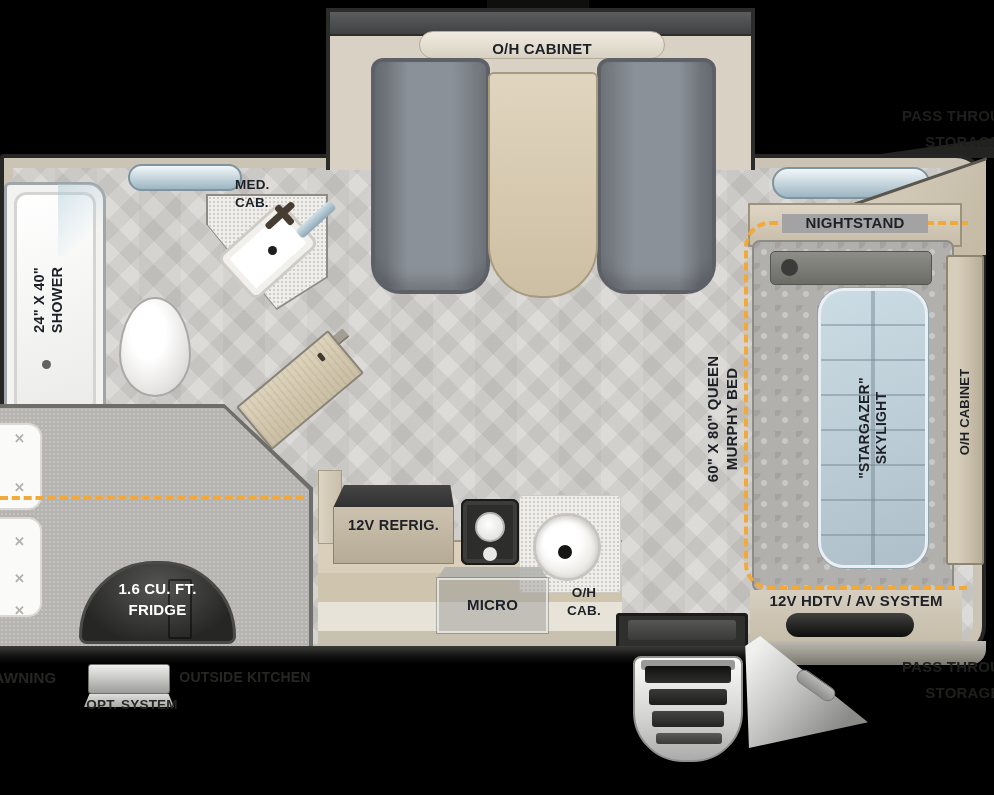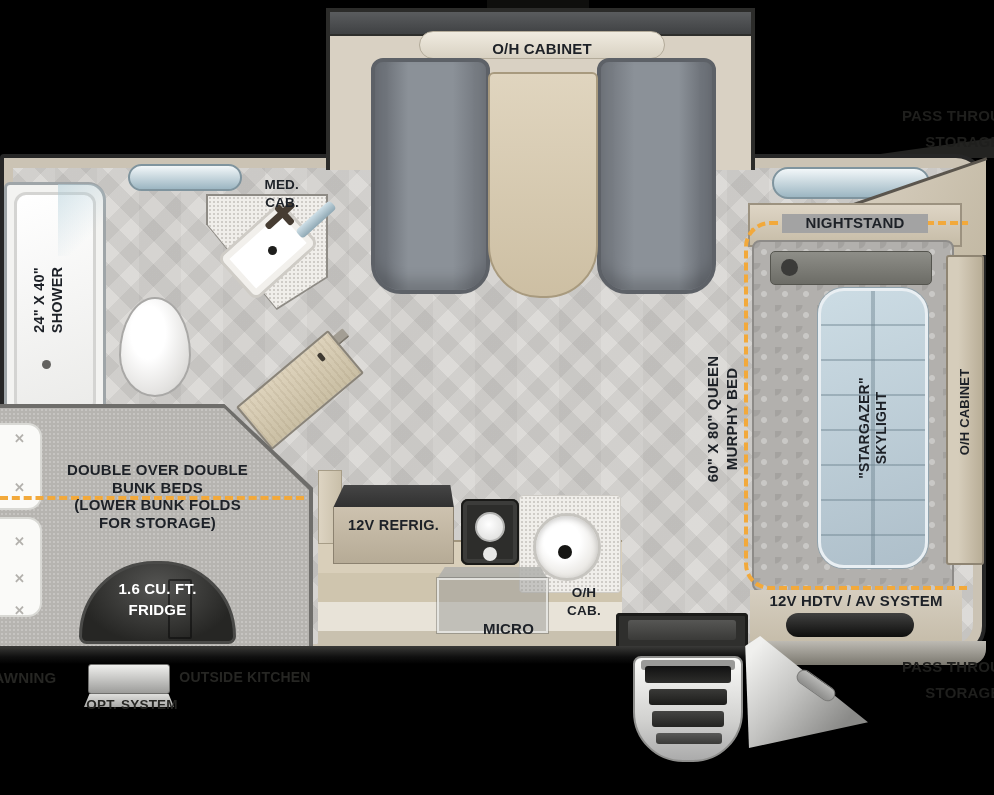--- a/index.html
+++ b/index.html
@@ -98,63 +98,59 @@
   <div class="abs" style="left:42px;top:360px;width:9px;height:9px;border-radius:50%;background:#63625f;"></div>
   <div class="abs" style="left:119px;top:297px;width:72px;height:100px;border-radius:50% 50% 50% 50%/58% 58% 42% 42%;background:radial-gradient(ellipse at 40% 35%,#ffffff 30%,#e3e2e0 70%,#c9c8c6);border:2px solid #a9a8a6;"></div>
 
   <div class="abs" style="left:206px;top:194px;width:122px;height:116px;clip-path:polygon(0 0,100% 0,100% 72%,58% 100%,0 26%);background:#8e8b85;"></div>
   <div class="abs speckle" style="left:208px;top:196px;width:118px;height:112px;clip-path:polygon(0 0,100% 0,100% 72%,58% 100%,0 26%);"></div>
   <div class="abs" style="left:225px;top:222px;width:86px;height:58px;transform:rotate(-42deg);background:#ffffff;border:3px solid #cfccc6;border-radius:8px;box-shadow:inset 0 0 0 6px #f2f0ec;"></div>
   <div class="abs" style="left:262px;top:212px;width:36px;height:7px;background:#463c32;transform:rotate(-42deg);border-radius:3px;"></div>
   <div class="abs" style="left:281px;top:203px;width:7px;height:24px;background:#463c32;transform:rotate(-42deg);border-radius:3px;"></div>
   <div class="abs" style="left:268px;top:246px;width:9px;height:9px;border-radius:50%;background:#1e1e1c;"></div>
   <div class="abs" style="left:293px;top:214px;width:46px;height:11px;transform:rotate(-42deg);background:linear-gradient(#cfe0e8,#8fa8b4);border-radius:4px;"></div>
-  <div class="lbl" style="left:235px;top:176px;width:64px;font-size:13.5px;line-height:1.3;text-align:right;">MED.
+  <div class="lbl" style="left:235px;top:176px;width:64px;font-size:13.5px;line-height:1.3;text-align:left;">MED.
 CAB.</div>
 
   <div class="abs" style="left:233px;top:368px;width:128px;height:11px;background:#a39e94;transform:rotate(-40deg);border-bottom:2px solid #7c776d;border-radius:2px;"></div>
   <div class="abs woodgrain" style="left:240px;top:362px;width:120px;height:56px;transform:rotate(-40deg);border:2px solid #8a8478;border-radius:2px;">
     <div class="abs" style="right:18px;top:10px;width:5px;height:9px;background:#3f3a32;border-radius:2px;"></div>
   </div>
 
   <div class="abs" style="left:-3px;top:404px;width:316px;height:246px;clip-path:polygon(0 0,72% 0,100% 34%,100% 100%,0 100%);background:#6e6d6a;"></div>
   <div class="abs fabric" style="left:0;top:408px;width:309px;height:238px;clip-path:polygon(0 0,72.5% 0,100% 34.5%,100% 100%,0 100%);"></div>
   <div class="abs" style="left:-16px;top:423px;width:58px;height:87px;background:#fafaf8;border:2px solid #d9d9d5;border-radius:14px;"></div>
   <div class="abs" style="left:-16px;top:517px;width:58px;height:100px;background:#fafaf8;border:2px solid #d9d9d5;border-radius:14px;"></div>
   <div class="abs" style="left:14px;top:431px;color:#b3b1ad;font-weight:bold;font-size:13px;">✕</div>
   <div class="abs" style="left:14px;top:480px;color:#b3b1ad;font-weight:bold;font-size:13px;">✕</div>
   <div class="abs" style="left:14px;top:534px;color:#b3b1ad;font-weight:bold;font-size:13px;">✕</div>
   <div class="abs" style="left:14px;top:571px;color:#b3b1ad;font-weight:bold;font-size:13px;">✕</div>
   <div class="abs" style="left:14px;top:603px;color:#b3b1ad;font-weight:bold;font-size:13px;">✕</div>
   <div class="abs" style="left:0;top:496px;width:304px;height:0;border-top:4px dashed #f2a93b;"></div>
-  <div class="lbl" style="left:30px;top:461px;width:255px;font-size:15px;line-height:1.18;">DOUBLE OVER DOUBLE
-BUNK BEDS
-(LOWER BUNK FOLDS
-FOR STORAGE)</div>
 
   <div class="abs" style="left:79px;top:561px;width:157px;height:83px;background:radial-gradient(ellipse at 50% 30%,#555553,#262624 75%);border-radius:80px 80px 8px 8px;border:3px solid #4a4a48;"></div>
   <div class="abs" style="left:168px;top:579px;width:24px;height:60px;border:2px solid rgba(10,10,10,.55);border-radius:2px;"></div>
   <div class="lbl" style="left:79px;top:578px;width:157px;font-size:15px;line-height:1.4;color:#ffffff;">1.6 CU. FT.
 FRIDGE</div>
 
   <div class="abs" style="left:318px;top:540px;width:304px;height:106px;background:linear-gradient(180deg,#d9cfba 0 30%,#cfc5ae 30% 58%,#e8e3d8 58% 86%,#c9c1af 86%);border-top:2px solid #a2967e;"></div>
   <div class="abs" style="left:318px;top:470px;width:24px;height:74px;background:linear-gradient(90deg,#ddd4c2,#c9bfa9);border:1px solid #a79d87;"></div>
   <div class="abs" style="left:333px;top:485px;width:121px;height:23px;background:linear-gradient(#454545,#303030);clip-path:polygon(9% 0,97% 0,100% 100%,0 100%);"></div>
   <div class="abs" style="left:333px;top:507px;width:121px;height:57px;background:linear-gradient(180deg,#cdc2af,#b6ab96);border:1px solid #8c8270;border-top:none;"></div>
   <div class="lbl" style="left:333px;top:516px;width:121px;font-size:14.5px;">12V REFRIG.</div>
   <div class="abs" style="left:461px;top:499px;width:58px;height:66px;background:#2d2d2b;border-radius:7px;box-shadow:inset 0 0 0 2px #1a1a18, inset 0 0 0 6px #3c3c3a;">
     <div class="abs" style="left:14px;top:13px;width:30px;height:30px;border-radius:50%;background:radial-gradient(circle at 45% 40%,#ffffff,#d9d9d7);border:2px solid #b5b5b3;"></div>
     <div class="abs" style="left:22px;top:48px;width:14px;height:14px;border-radius:50%;background:#e8e8e6;"></div>
   </div>
   <div class="abs speckle" style="left:519px;top:495px;width:102px;height:98px;border-radius:4px;border:1px solid #cfccc6;"></div>
   <div class="abs" style="left:533px;top:513px;width:68px;height:68px;border-radius:50%;background:radial-gradient(circle at 42% 40%,#ffffff 35%,#e9e7e3 70%,#d5d3cf);border:3px solid #c7c5c0;box-shadow:inset 0 2px 6px rgba(0,0,0,.18);"></div>
   <div class="abs" style="left:558px;top:545px;width:14px;height:14px;border-radius:50%;background:#161614;"></div>
   <div class="abs" style="left:437px;top:567px;width:111px;height:12px;background:rgba(175,175,172,.85);clip-path:polygon(7% 0,93% 0,100% 100%,0 100%);"></div>
   <div class="abs" style="left:437px;top:578px;width:111px;height:55px;background:rgba(158,158,155,.52);border:2px solid rgba(235,235,232,.85);box-shadow:0 0 0 1px rgba(90,90,88,.4);"></div>
-  <div class="lbl" style="left:453px;top:596px;width:111px;font-size:15px;margin-top:24px;">MICRO</div>
+  <div class="lbl" style="left:437px;top:596px;width:111px;font-size:15px;">MICRO</div>
   <div class="lbl" style="left:552px;top:584px;width:64px;font-size:13.5px;line-height:1.3;">O/H
 CAB.</div>
 
   <div class="abs" style="left:616px;top:613px;width:132px;height:40px;background:#2f2f2d;border-radius:4px;box-shadow:inset 0 0 0 3px #1c1c1a;"></div>
   <div class="abs" style="left:628px;top:620px;width:108px;height:20px;background:linear-gradient(#565654,#3a3a38);border-radius:3px;"></div>
   <div class="abs" style="left:0;top:646px;width:848px;height:18px;background:linear-gradient(180deg,#3a3a38,#101010 60%,#000000);border-radius:0 10px 10px 0;"></div>
   <div class="abs" style="left:748px;top:641px;width:238px;height:24px;background:linear-gradient(180deg,#bdbab3,#7b786f);border-radius:0 0 16px 0;"></div>
 
   <div class="abs" style="left:633px;top:656px;width:110px;height:106px;background:linear-gradient(180deg,#fbfbf9,#d2d2d0 60%,#ababab);border-radius:8px 8px 50px 50px;border:2px solid #8f8f8d;"></div>
   <div class="abs" style="left:641px;top:660px;width:94px;height:10px;background:#9a9a98;border-radius:3px;"></div>

